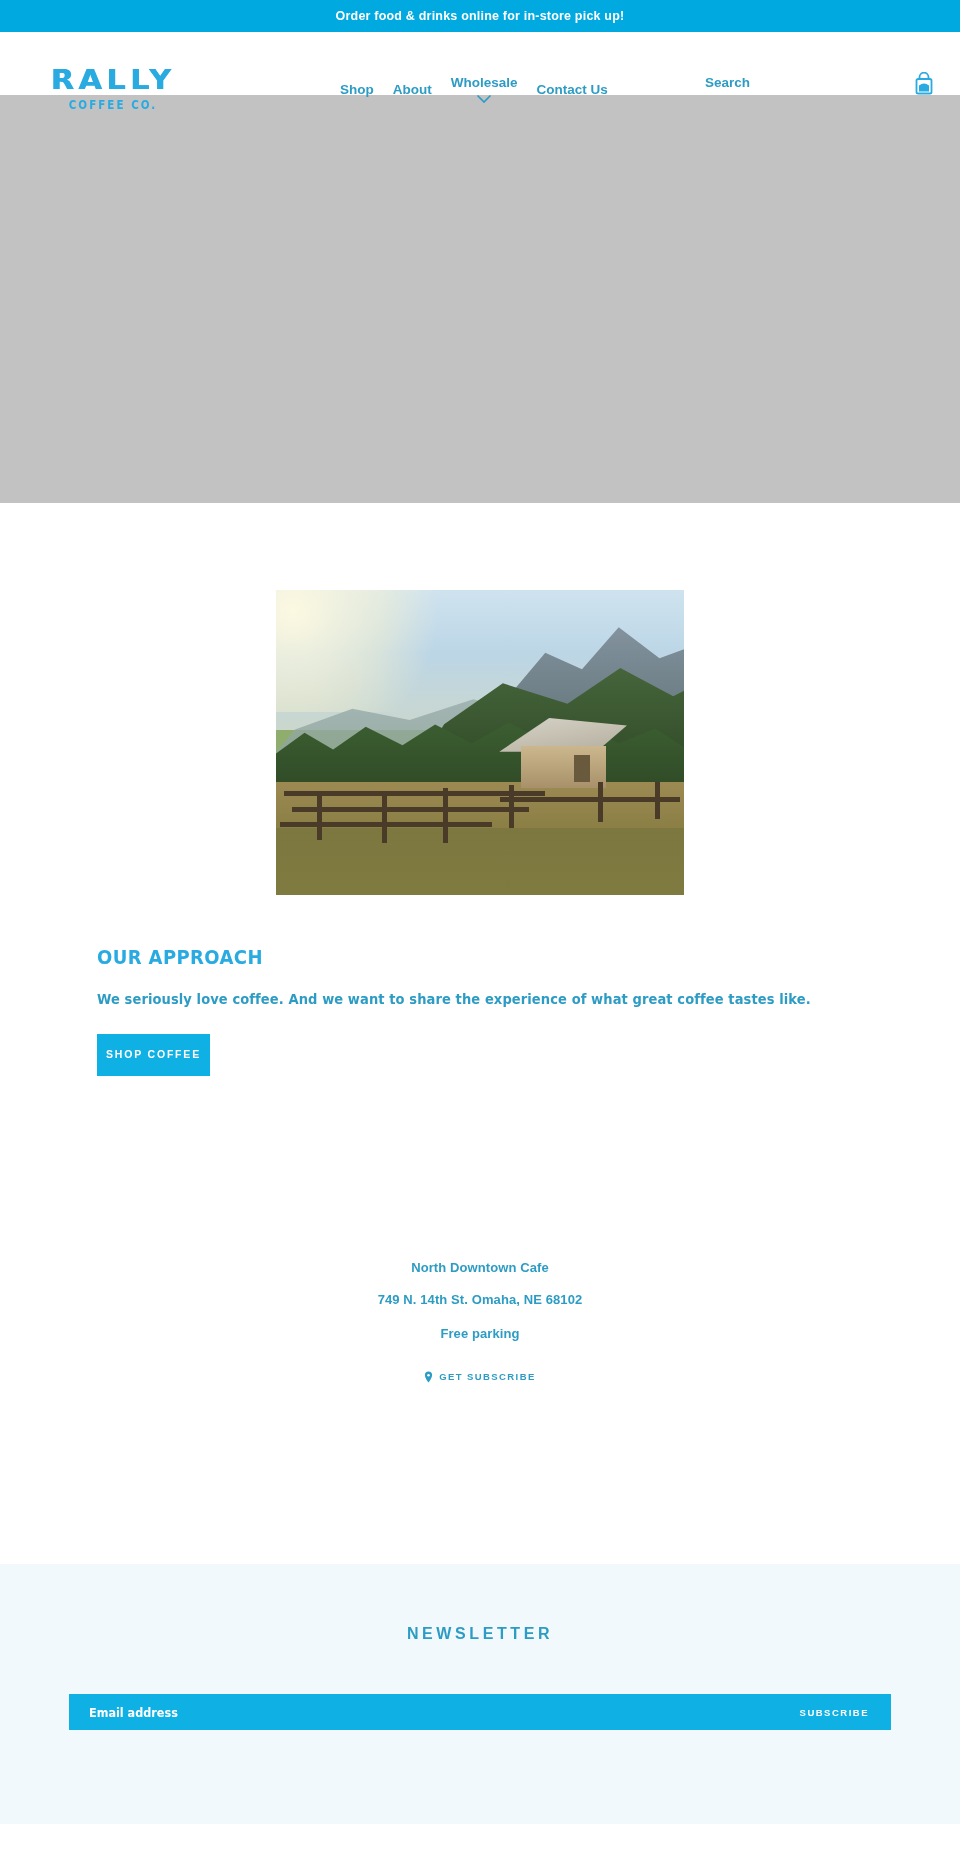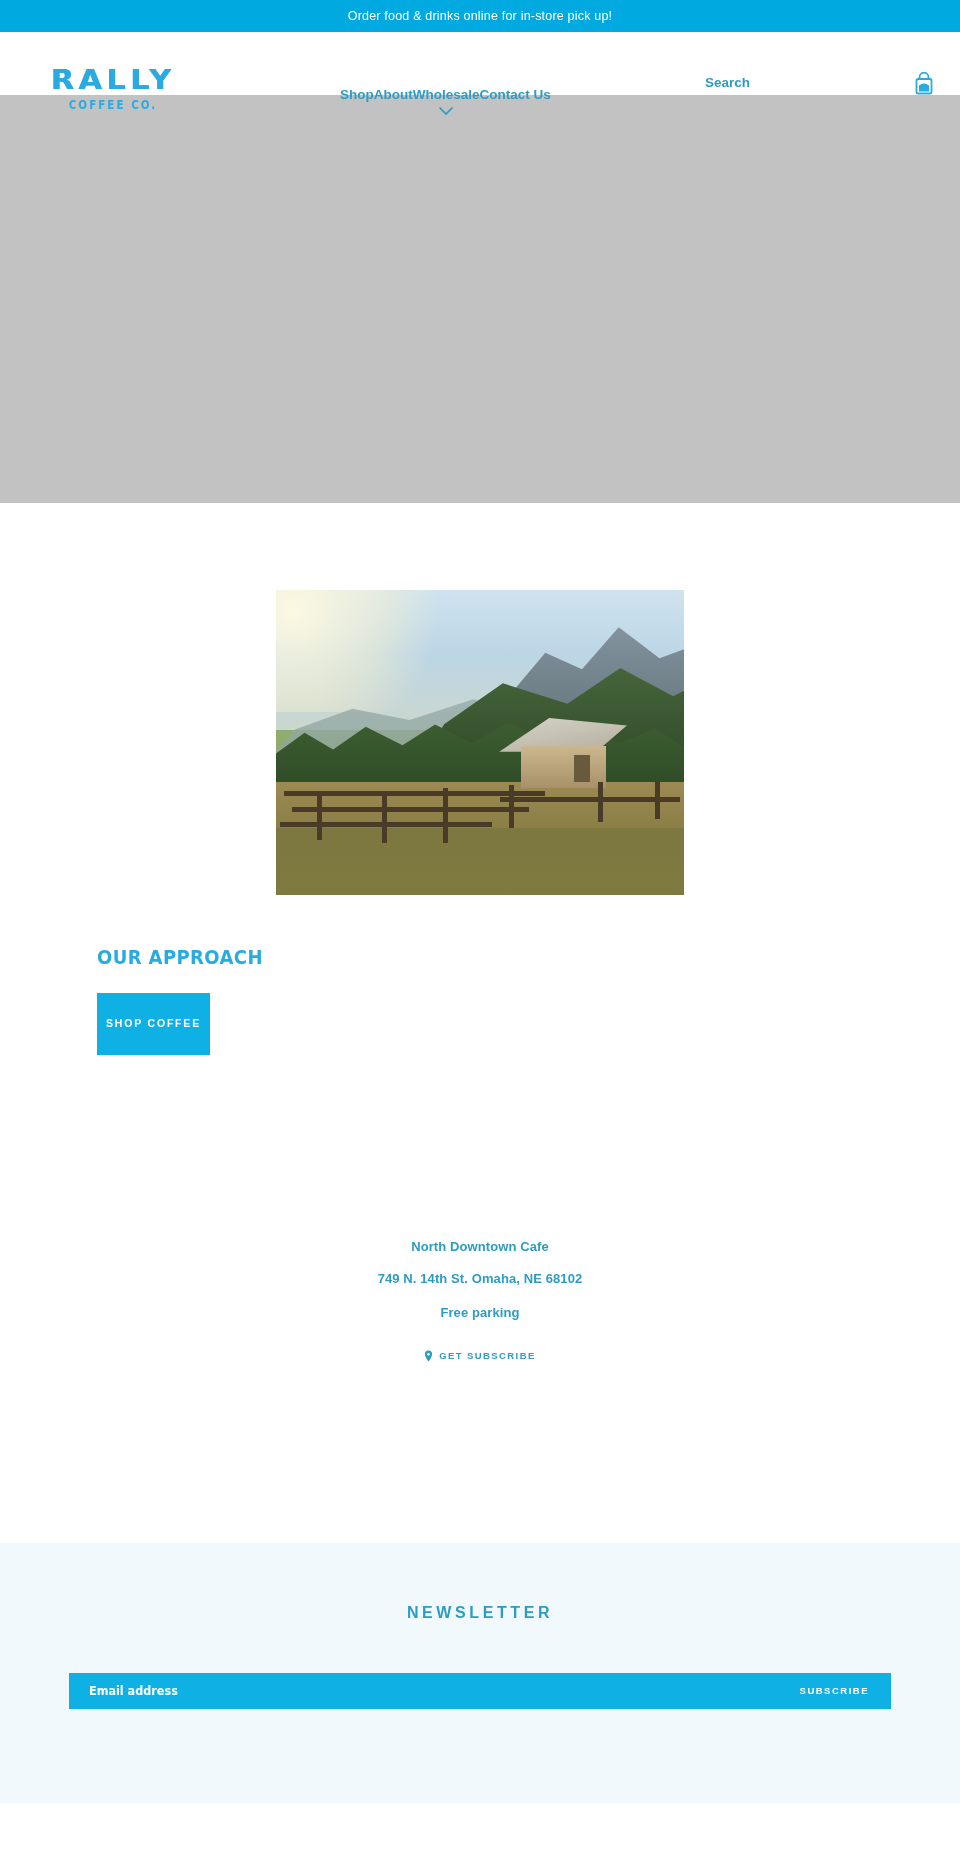--- a/index.html
+++ b/index.html
@@ -22,21 +22,21 @@
     width: 100%;
     height: 32px;
     background: #00a9e0;
     display: flex;
     align-items: center;
     justify-content: center;
   }
   .announce-text {
     color: #ffffff;
     font-size: 12.5px;
-    font-weight: normal;
+    font-weight: bold;
     letter-spacing: 0.2px;
     line-height: 1;
   }
 
   
   .site-header {
     width: 100%;
     height: 63px;
     background: #ffffff;
     display: flex;
@@ -71,22 +71,24 @@
     font-size: 12.5px;
     letter-spacing: 2.2px;
     line-height: 1;
     margin-top: 6px;
     transform: scaleX(0.92);
   }
 
   .main-nav {
     position: absolute;
     left: 340px;
-    top: 56px;
+    top: 44px;
     display: flex;
+    align-items: center;
+    gap: 19px;
   }
   .nav-link {
     color: #2d9cc4;
     font-size: 13.5px;
     font-weight: bold;
     text-decoration: none;
     line-height: 1;
     white-space: nowrap;
   }
   .nav-item-dropdown {
@@ -229,21 +231,21 @@
     font-family: "DejaVu Sans Condensed", "DejaVu Sans", sans-serif;
     font-size: 14.5px;
     font-weight: bold;
     letter-spacing: 0.1px;
     margin-top: 24px;
     line-height: 1.2;
   }
   .shop-btn {
     display: block;
     width: 113px;
-    padding: 23px 6px;
+    padding: 13px 6px;
     margin-top: 26px;
     background: #0fb0e3;
     border: none;
     color: #ffffff;
     font-size: 10.5px;
     font-weight: bold;
     letter-spacing: 1.8px;
     text-align: center;
     line-height: 1.5;
     cursor: pointer;
@@ -400,20 +402,21 @@
     <div class="ph-post" style="left:10%; top:66%; height:16%;"></div>
     <div class="ph-post" style="left:26%; top:66%; height:17%;"></div>
     <div class="ph-post" style="left:41%; top:65%; height:18%;"></div>
     <div class="ph-post" style="left:57%; top:64%; height:14%;"></div>
     <div class="ph-post" style="left:79%; top:63%; height:13%;"></div>
     <div class="ph-post" style="left:93%; top:63%; height:12%;"></div>
   </div>
 
   <div class="approach-copy">
     <h2 class="approach-title">OUR APPROACH</h2>
+    <p class="approach-sub">We seriously love coffee. And we want to share the experience of what great coffee tastes like.</p>
     <a href="#" class="shop-btn">SHOP COFFEE</a>
   </div>
 </section>
 
 <section class="cafe-section">
   <p class="cafe-line">North Downtown Cafe</p>
   <p class="cafe-line">749 N. 14th St. Omaha, NE 68102</p>
   <p class="cafe-line">Free parking</p>
   <a href="#" class="directions-link">
     <span class="pin-icon">

